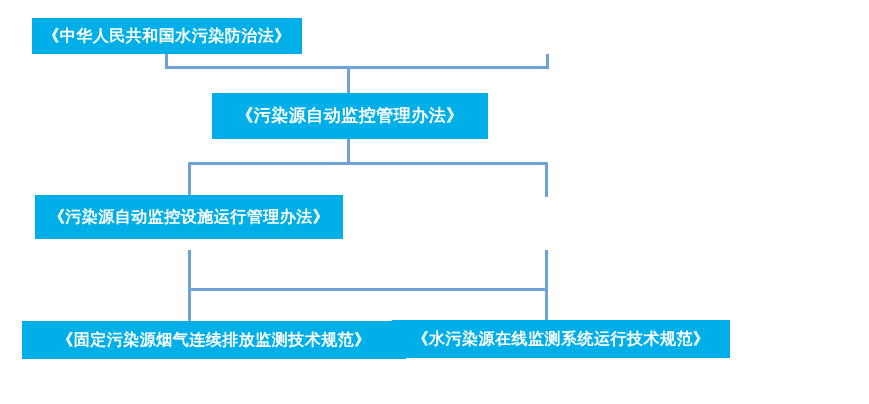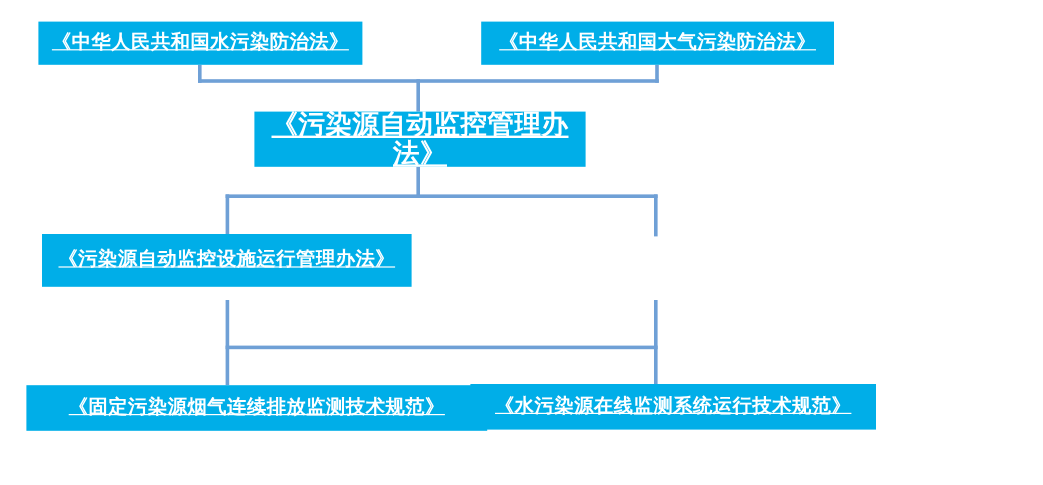--- a/index.html
+++ b/index.html
@@ -22,34 +22,33 @@
     display: flex;
     align-items: center;
     justify-content: center;
     text-align: center;
     font-weight: bold;
     font-size: 16px;
     letter-spacing: 0.5px;
     line-height: 1.1;
     box-sizing: border-box;
     z-index: 2;
-    text-decoration: underline;
   }
   .conn {
     position: absolute;
     background: var(--connector, #6FA0D6);
     z-index: 1;
   }
   .conn.v { width: 3px; }
   .conn.h { height: 3px; }
 
   
   .node-a { left: 32px;  top: 18px;  width: 270px; height: 36px; }
   .node-b { left: 401px; top: 18px;  width: 294px; height: 36px; }
-  .node-c { left: 212px; top: 93px;  width: 276px; height: 46px; font-size: 22px; justify-content: center; }
+  .node-c { left: 212px; top: 93px;  width: 276px; height: 46px; font-size: 17px; justify-content: center; }
   .node-d { left: 35px;  top: 195px; width: 308px; height: 44px; }
   .node-e { left: 380px; top: 197px; width: 328px; height: 53px; }
   .node-f { left: 22px;  top: 321px; width: 384px; height: 38px; }
   .node-g { left: 392px; top: 320px; width: 338px; height: 38px; }
 </style>
 </head>
 <body>
 
 <div class="stage">
 
@@ -63,23 +62,20 @@
   <div class="conn v" style="left:188px; top:162px; height:33px;"></div>
   <div class="conn v" style="left:545px; top:162px; height:35px;"></div>
 
   <div class="conn v" style="left:188px; top:250px; height:71px;"></div>
   <div class="conn v" style="left:545px; top:250px; height:70px;"></div>
   <div class="conn h" style="left:188px; top:288px; width:360px;"></div>
 
   <div class="node node-a">
     <span>《中华人民共和国水污染防治法》</span>
   </div>
-  <div class="node node-b">
-    <span>《中华人民共和国大气污染防治法》</span>
-  </div>
   <div class="node node-c">
     <span>《污染源自动监控管理办法》</span>
   </div>
   <div class="node node-d">
     <span>《污染源自动监控设施运行管理办法》</span>
   </div>
   <div class="node node-f">
     <span>《固定污染源烟气连续排放监测技术规范》</span>
   </div>
   <div class="node node-g">

